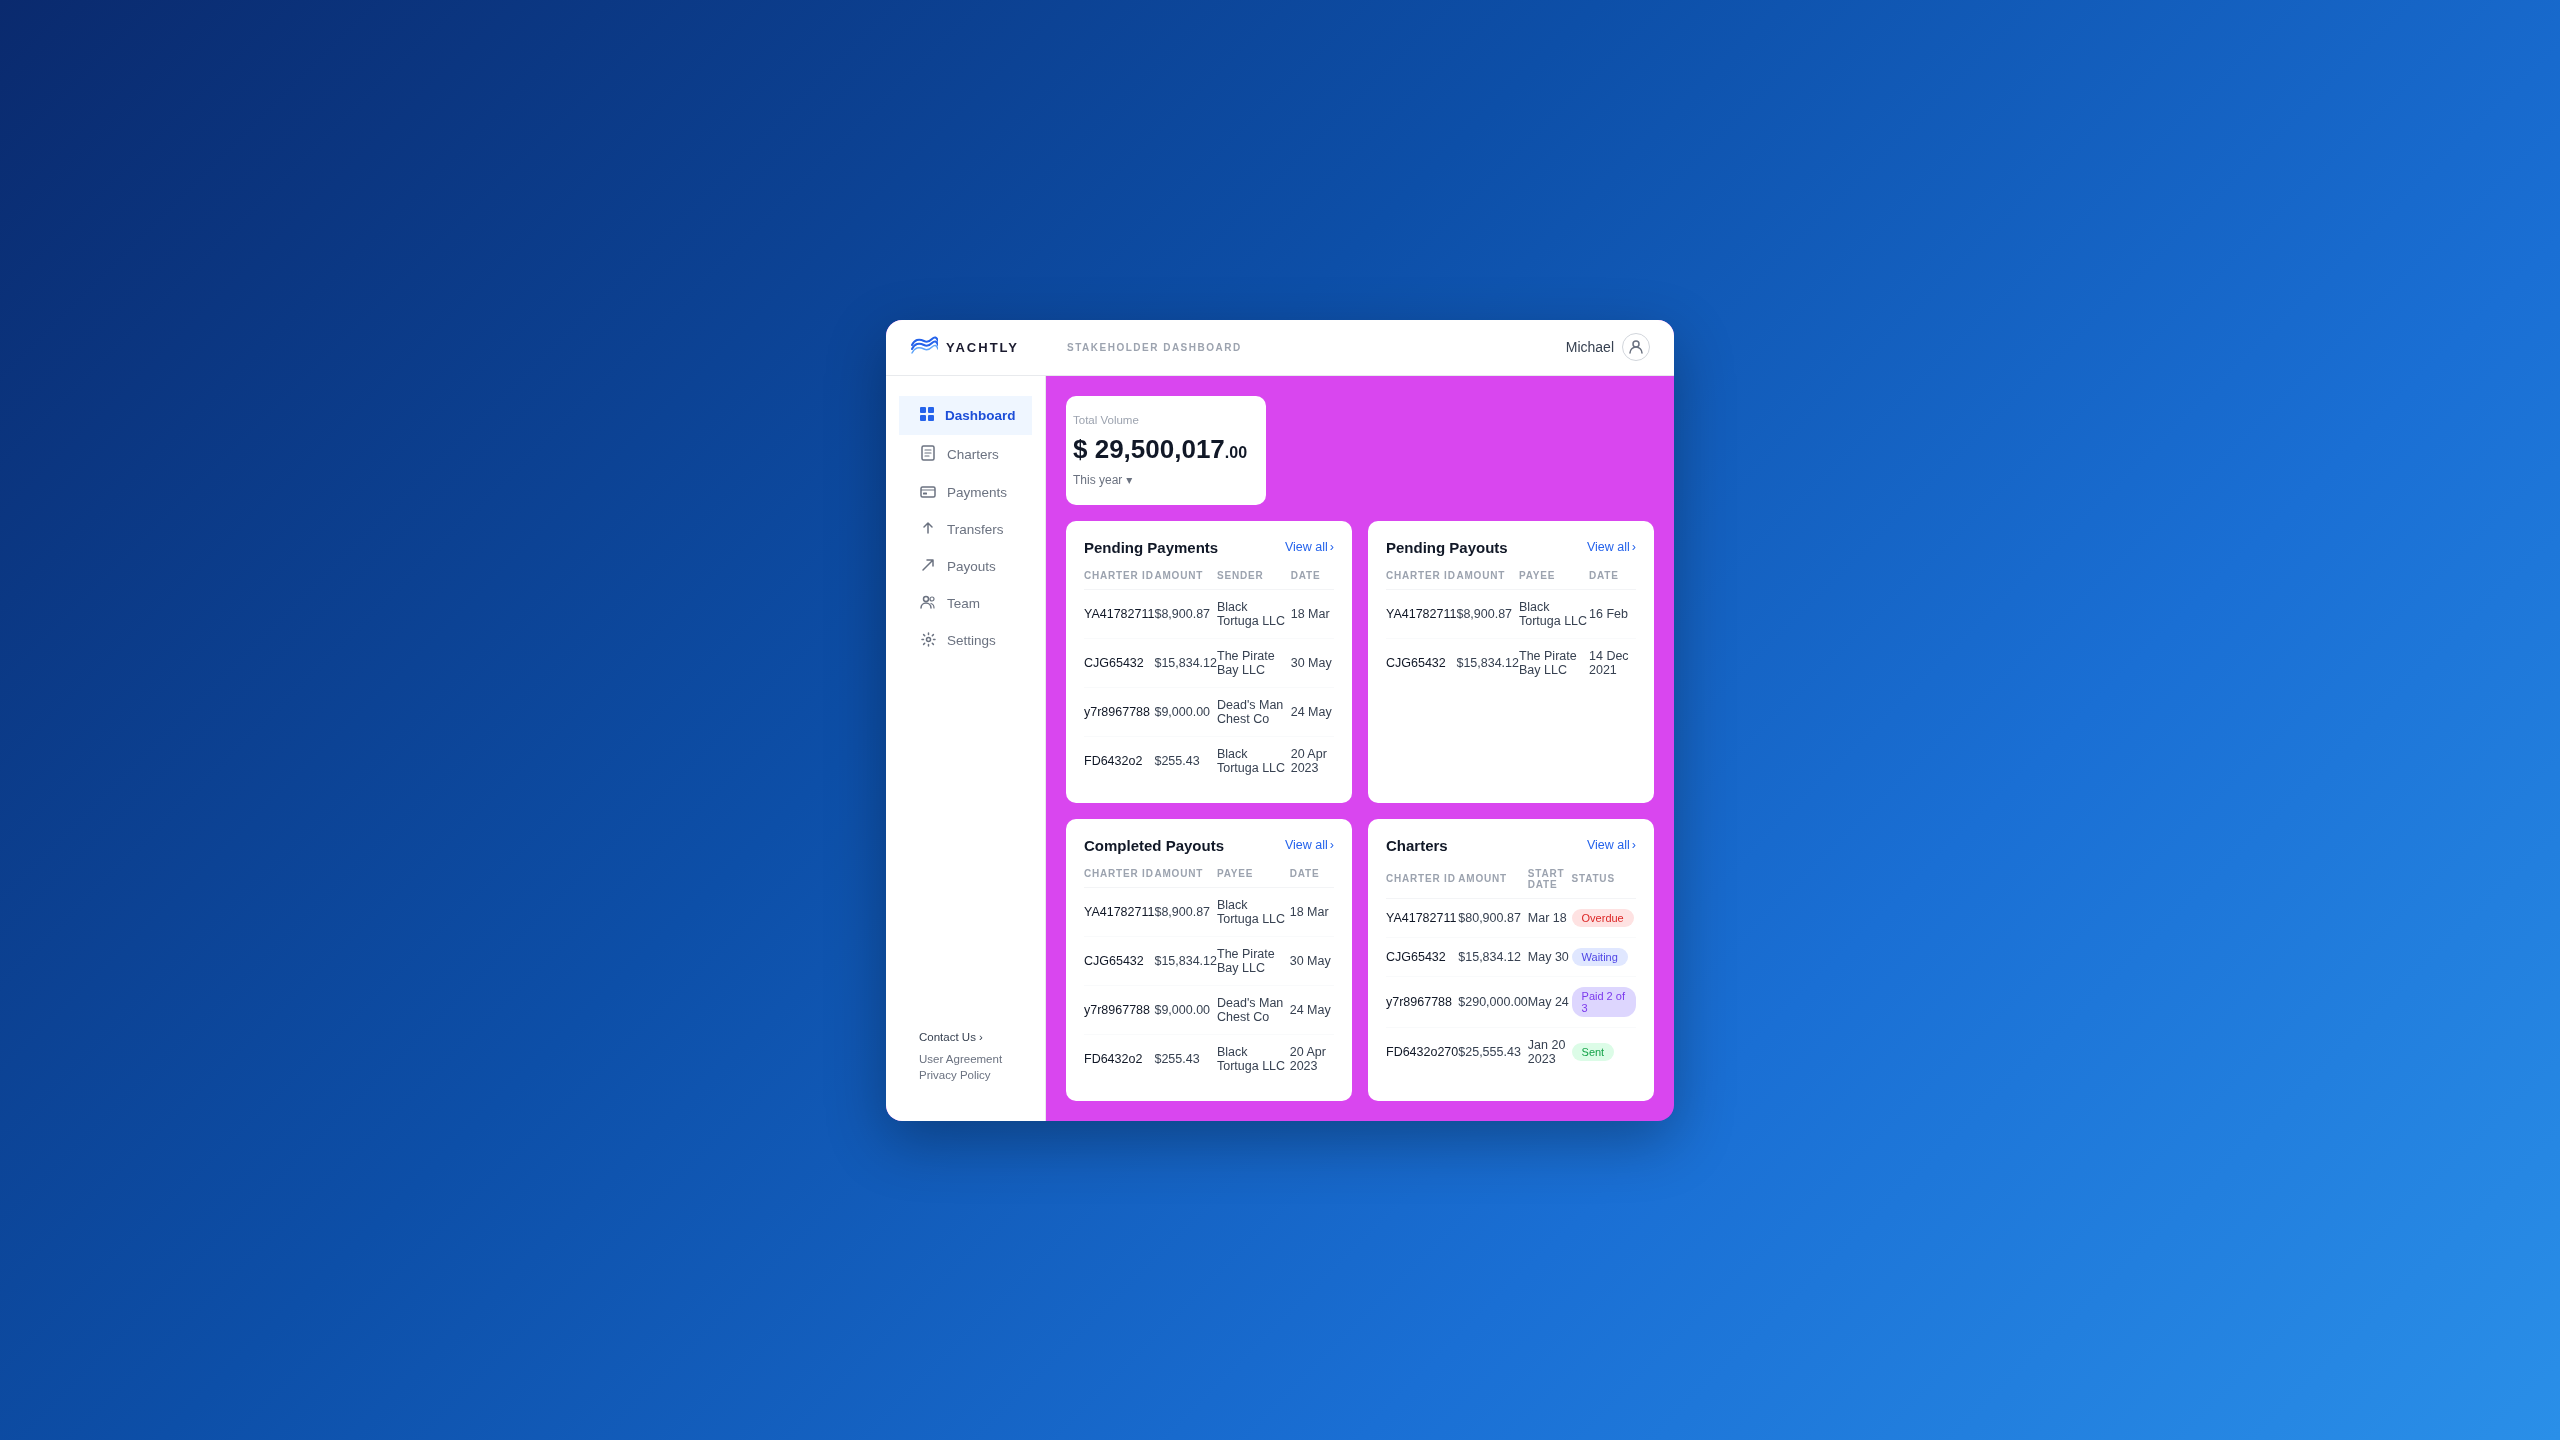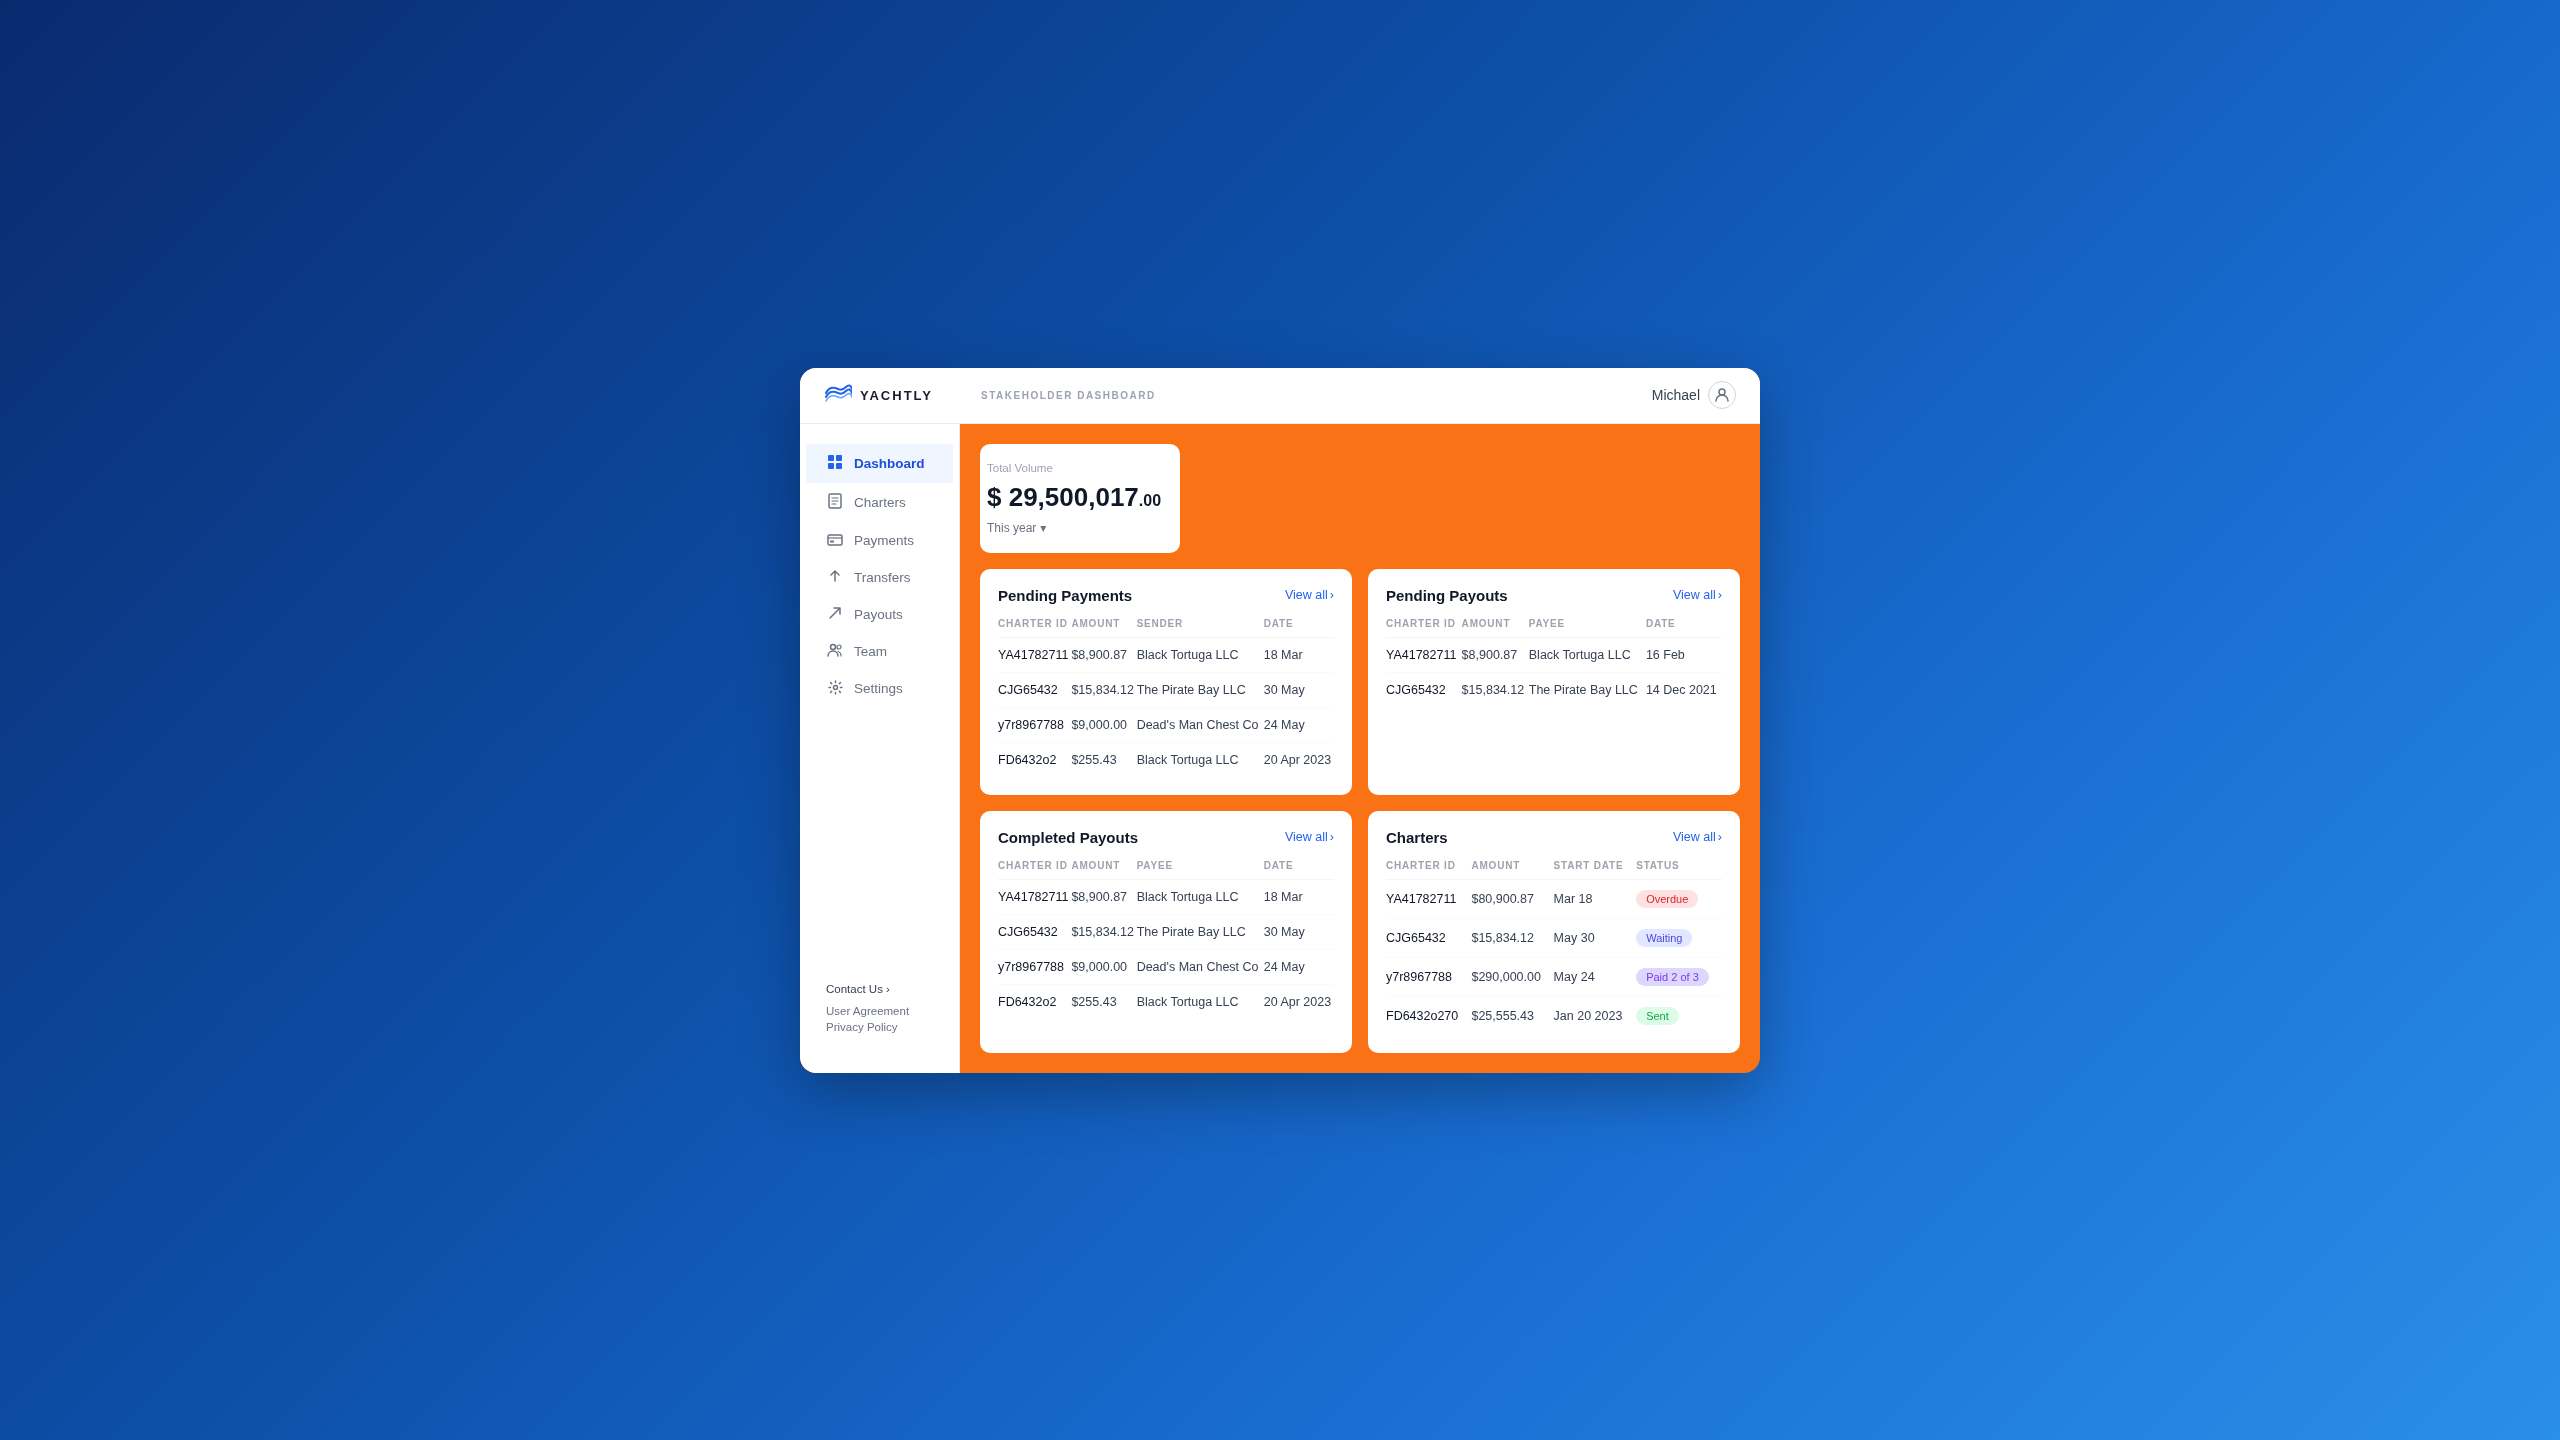--- a/index.html
+++ b/index.html
@@ -5,23 +5,23 @@
     * { box-sizing: border-box; margin: 0; padding: 0; }
     body {
       font-family: -apple-system, BlinkMacSystemFont, 'Segoe UI', sans-serif;
       background: linear-gradient(135deg, #0a2a6e 0%, #0d4fa8 40%, #1a6fd4 70%, #2a8fe8 100%);
       min-height: 100vh;
       display: flex;
       align-items: center;
       justify-content: center;
     }
     .app-container {
-      background: #f97316;
+      background: #d946ef;
       border-radius: 16px;
-      width: 960px;
+      width: 788px;
       min-height: 700px;
       display: flex;
       flex-direction: column;
       overflow: hidden;
       box-shadow: 0 20px 60px rgba(0,0,0,0.3);
     }
     
     .header {
       background: #fff;
       display: flex;
@@ -73,21 +73,21 @@
     
     .body-layout {
       display: flex;
       flex: 1;
     }
     
     .sidebar {
       background: #fff;
       width: 160px;
       min-width: 160px;
-      padding: 20px 6px;
+      padding: 20px 13px;
       display: flex;
       flex-direction: column;
       border-right: 1px solid #e8eaed;
     }
     .nav-items {
       flex: 1;
     }
     .nav-item {
       display: flex;
       align-items: center;

